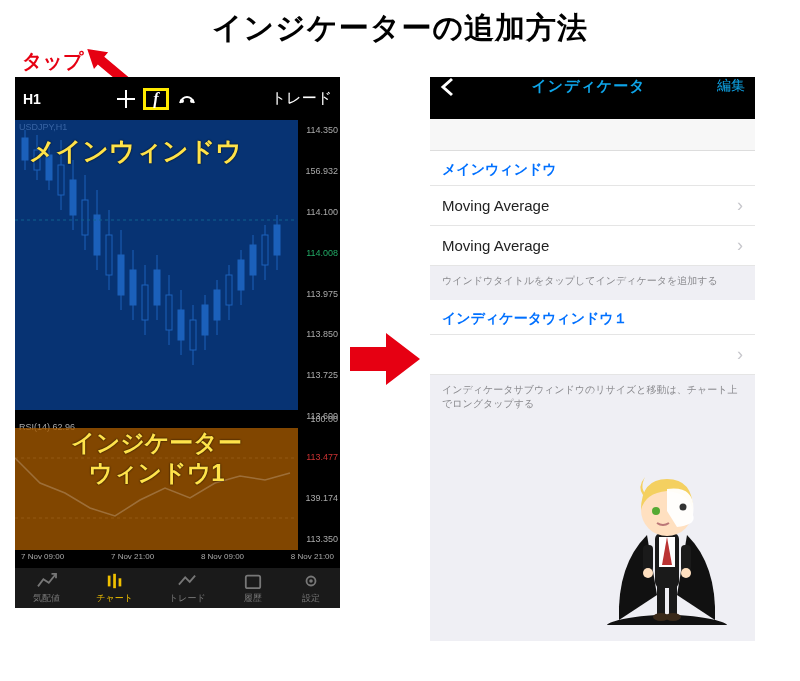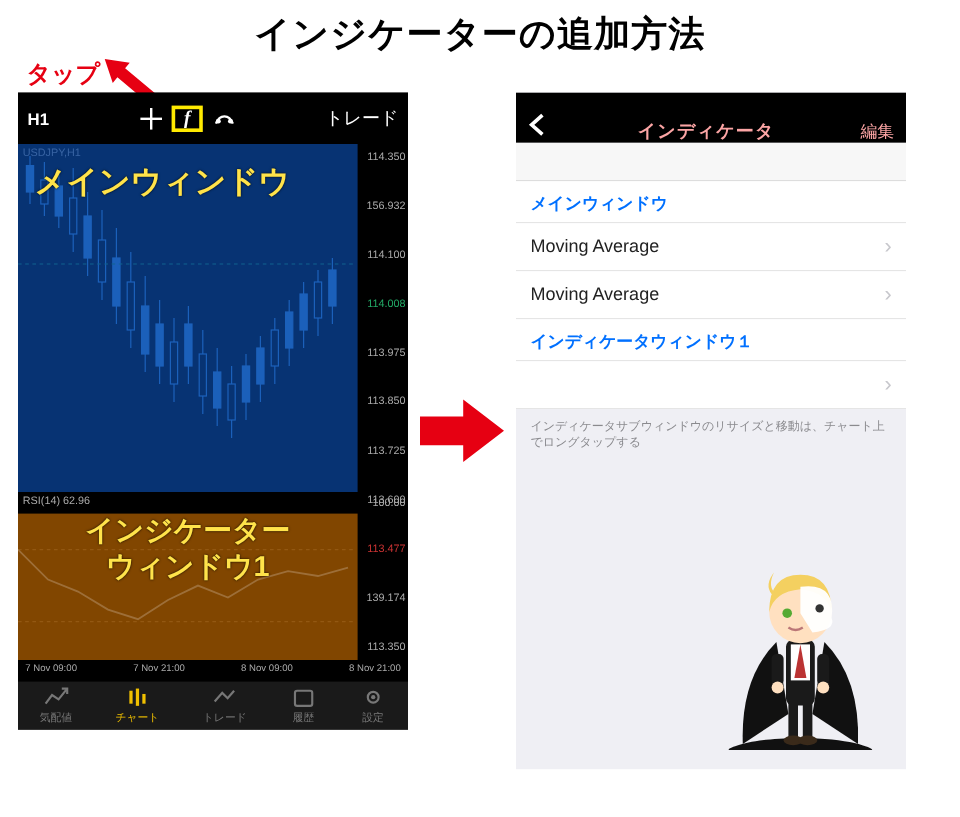--- a/index.html
+++ b/index.html
@@ -77,21 +77,21 @@
   .y-axis div { line-height:1; }
   .sym-label { position:absolute; top:2px; left:4px; font-size:9px; color:#aaa; }
   .main-overlay {
     position:absolute; left:0; top:0; right:42px; height:290px;
     background: rgba(10,70,160,0.72);
     display:flex; align-items:flex-start; padding:14px;
   }
   .main-overlay-text {
     color:#ffe34a; font-size:26px; font-weight:700; text-shadow:0 0 2px #000;
   }
-  .rsi-sep { position:absolute; left:0; right:42px; top:290px; height:29px; padding:2px 4px; font-size:9px; color:#aaa; }
+  .rsi-sep { position:absolute; left:0; right:42px; top:290px; height:29px; padding:12px 4px; font-size:9px; color:#aaa; }
   .rsi-overlay {
     position:absolute; left:0; top:308px; right:42px; bottom:0;
     background: rgba(165,90,0,0.78);
     display:flex; align-items:flex-start; justify-content:center; text-align:center;
   }
   .rsi-overlay-text { color:#ffe34a; font-size:24px; font-weight:700; line-height:1.25; text-shadow:0 0 2px #000; }
   .rsi-100 { position:absolute; right:2px; top:294px; font-size:9px; color:#aaa; }
   .candles { position:absolute; left:0; top:0; right:42px; height:290px; }
   .rsi-line { position:absolute; left:0; right:42px; top:308px; height:120px; }
   .x-axis {
@@ -105,21 +105,21 @@
   .tab-item.active { color:#f0c000; }
   .tab-ico { width:22px; height:18px; }
   
   .mid-arrow { width:90px; display:flex; align-items:center; justify-content:center; margin-top:280px; }
   
   .phone-right {
     width:325px; background:#efeff4; margin-top:28px; height:564px;
     display:flex; flex-direction:column; position:relative; overflow:hidden;
   }
   .pr-topbar {
-    height:42px; background:#000; color:#fca5a5; display:flex; align-items:flex-end; padding:0 10px;
+    height:42px; background:#000; color:#0ea5e9; display:flex; align-items:flex-start; padding:0 10px;
   }
   .pr-back { width:20px; }
   .pr-title { flex:1; text-align:center; font-size:15px; font-weight:600; letter-spacing:1px; }
   .pr-edit { font-size:14px; }
   .pr-strip { height:32px; background:#f7f7f7; border-bottom:1px solid #ddd; }
   .section-h {
     padding:10px 12px 6px; font-size:14px; color:#0070ff; font-weight:600;
     background:#fff; border-bottom:1px solid #e5e5e5;
   }
   .row {
@@ -309,20 +309,21 @@
 
     <div class="section-h">メインウィンドウ</div>
     <div class="row">
       <span>Moving Average</span>
       <span class="chev">›</span>
     </div>
     <div class="row">
       <span>Moving Average</span>
       <span class="chev">›</span>
     </div>
+    <div class="hint">ウインドウタイトルをタップしてインディケータを追加する</div>
 
     <div class="section-h">インディケータウィンドウ１</div>
     <div class="row">
       <span class="chev">›</span>
     </div>
     <div class="hint">インディケータサブウィンドウのリサイズと移動は、チャート上でロングタップする</div>
 
     <svg class="mascot" viewBox="0 0 120 160">
       <path d="M60 150 C20 150 0 158 0 160 L120 160 C120 158 100 150 60 150 Z" fill="#111"></path>
       <path d="M40 70 Q10 100 12 155 L50 130 Z" fill="#111"></path>

